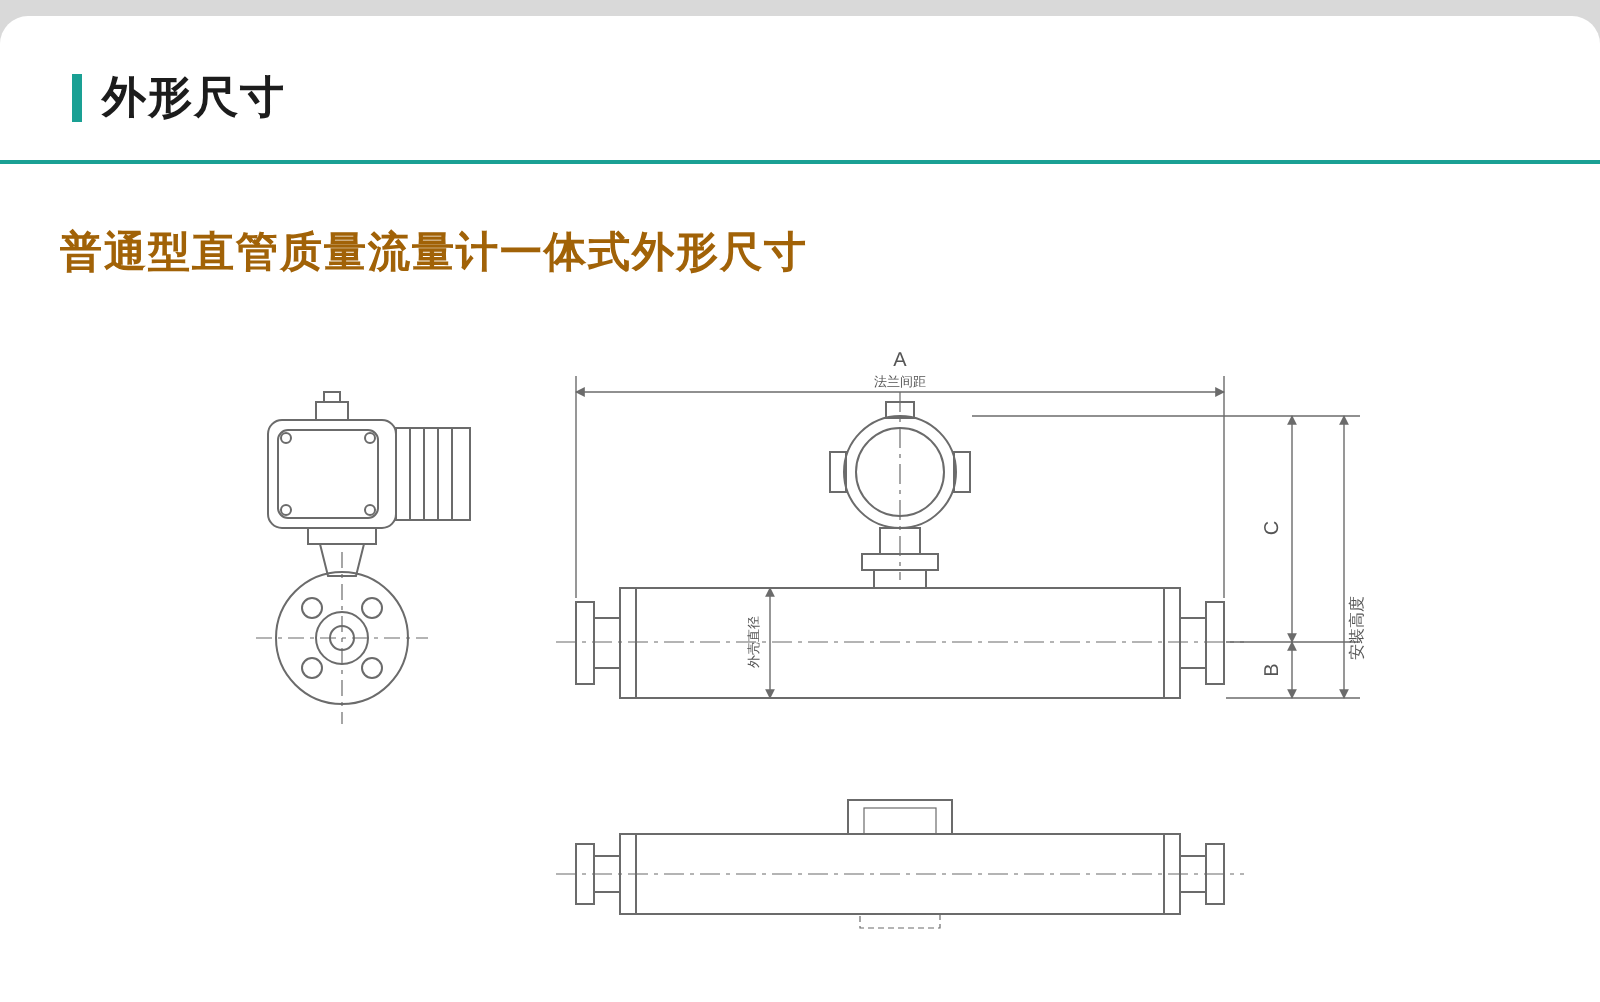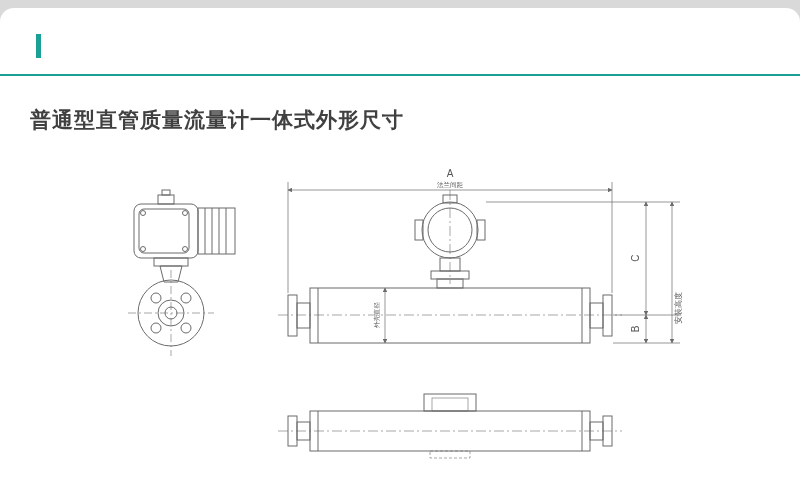--- a/index.html
+++ b/index.html
@@ -37,35 +37,36 @@
   .divider {
     margin-top:16px;
     height:2px;
     width:100%;
     background:#1aa094;
   }
   h2.subtitle {
     margin:30px 0 0 30px;
     font-size:21px;
     font-weight:bold;
-    color:#404040;
+    color:#a16207;
     letter-spacing:1px;
   }
   .drawing {
     margin-top:24px;
   }
   svg text { user-select:none; }
 </style>
 </head>
 <body>
 
 <div class="card">
 
   <div class="header">
     <span class="accent-bar"></span>
+    <h1 class="section-title">外形尺寸</h1>
   </div>
 
   <div class="divider"></div>
 
   <h2 class="subtitle">普通型直管质量流量计一体式外形尺寸</h2>
 
   <div class="drawing">
     <svg width="800" height="312" viewBox="0 0 800 312">
       <defs>
         <marker id="arr" viewBox="0 0 10 10" refX="9" refY="5" markerWidth="7" markerHeight="7" orient="auto-start-reverse">

